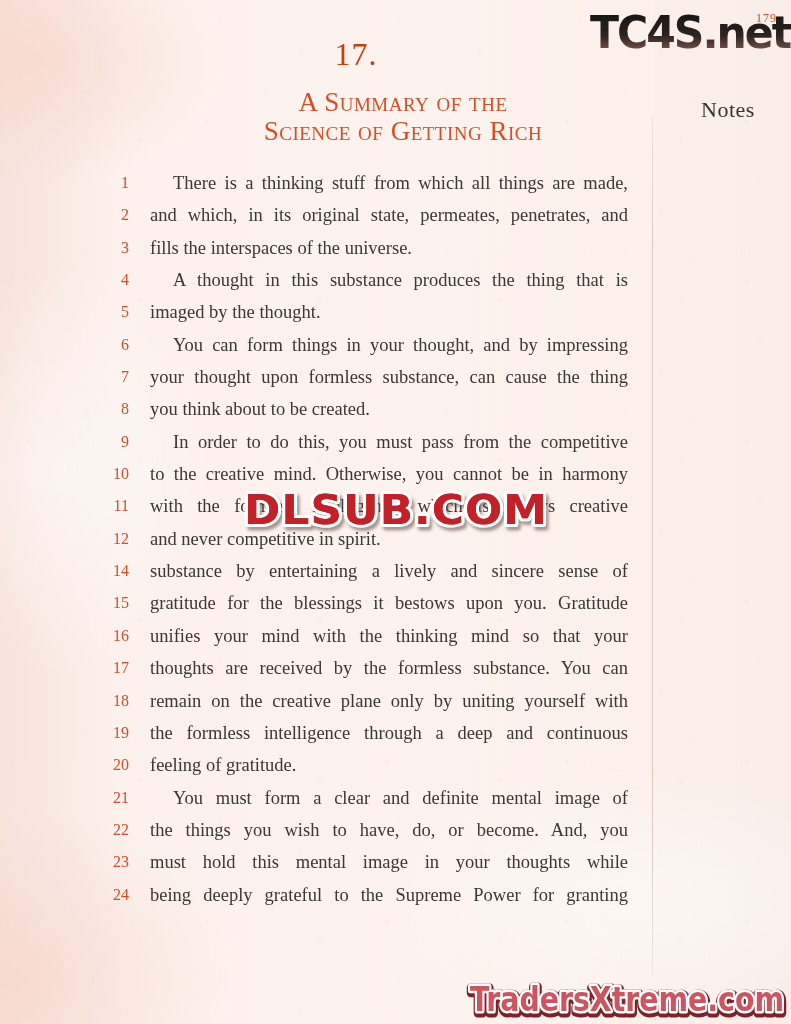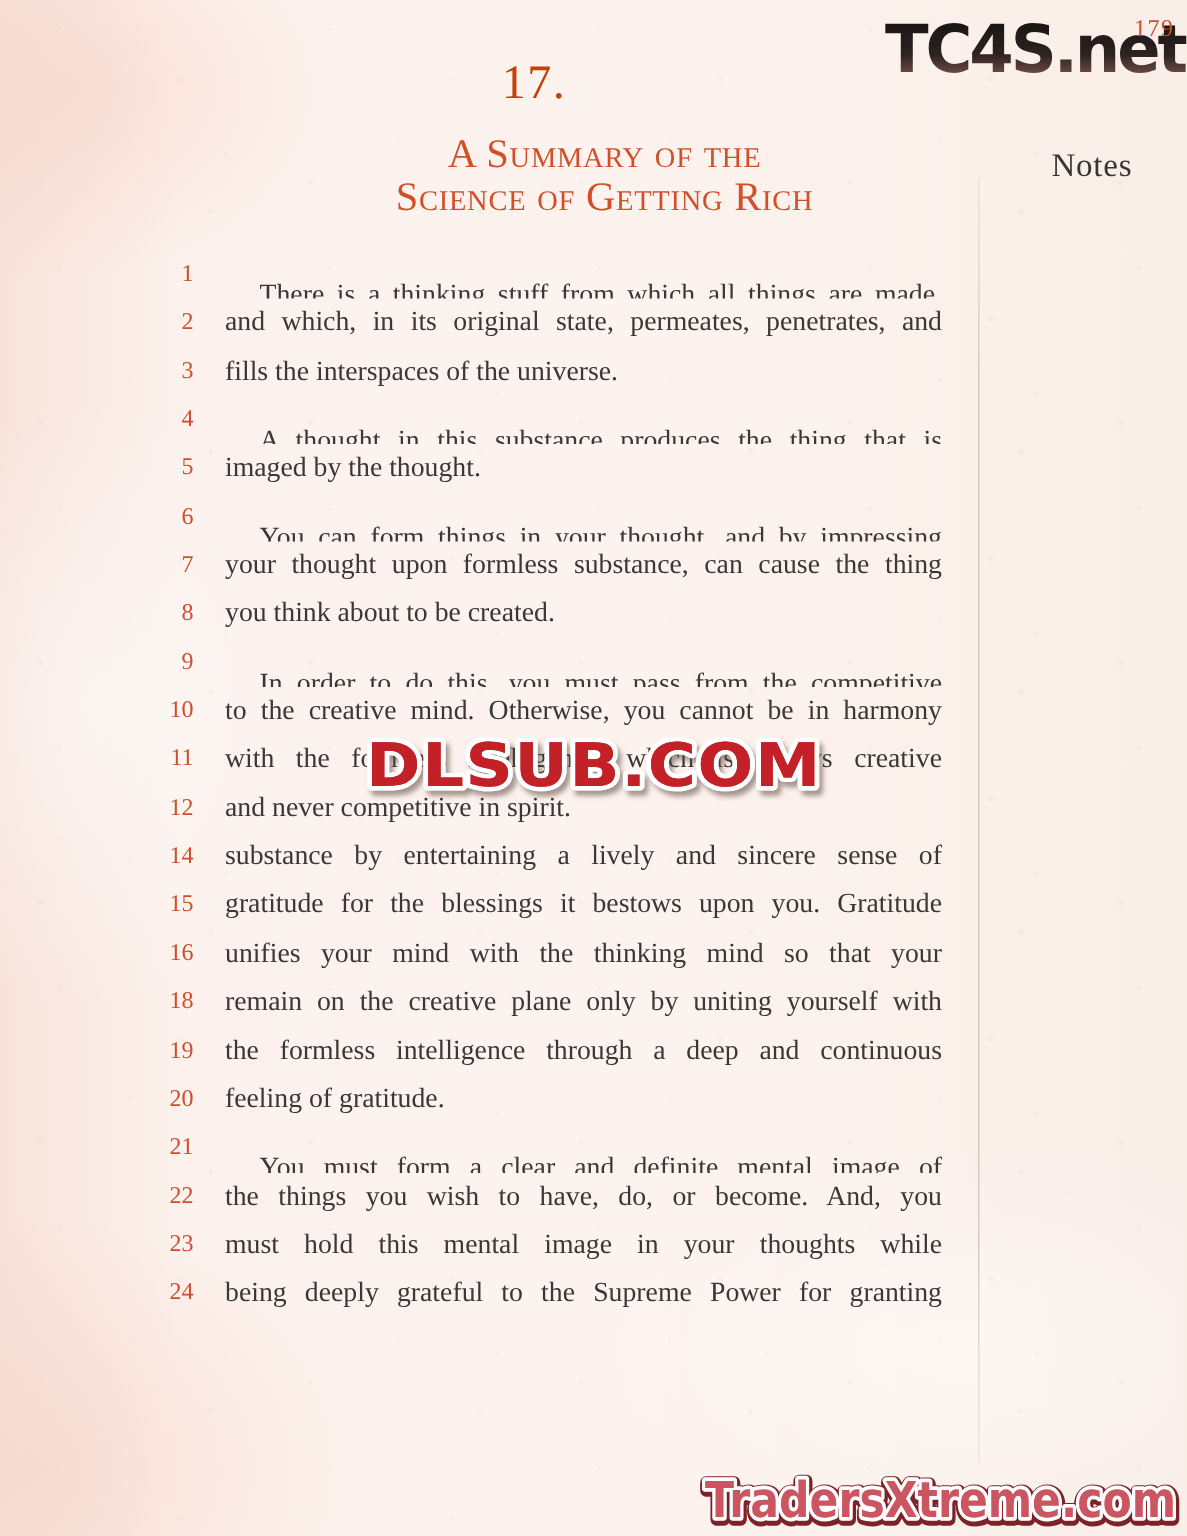--- a/index.html
+++ b/index.html
@@ -28,21 +28,21 @@
       radial-gradient(3px 3px at 48% 58%, rgba(238,205,195,.7), transparent 60%),
       radial-gradient(4px 4px at 15% 76%, rgba(235,200,190,.8), transparent 60%),
       radial-gradient(3px 3px at 84% 64%, rgba(238,205,195,.7), transparent 60%),
       radial-gradient(4px 4px at 78% 88%, rgba(235,200,190,.8), transparent 60%);
     background-size: 180px 160px;
   }
 
   .tc4s-wm{position:absolute; top:5px; left:588px; z-index:4;}
   .page-num{
     position:absolute; top:11px; left:756px; z-index:5;
-    font-size:16px; color:#c8502a; letter-spacing:1px;
+    font-size:12px; color:#c8502a; letter-spacing:1px;
   }
   .notes{
     position:absolute; top:97px; left:701px;
     font-size:22px; color:#3a3530; letter-spacing:.5px;
   }
   .vrule{
     position:absolute; left:652px; top:118px; width:1px; height:857px;
     background:linear-gradient(180deg, rgba(170,145,135,.15), rgba(170,145,135,.4) 15%, rgba(170,145,135,.4) 85%, rgba(170,145,135,.15));
   }
 
@@ -62,21 +62,21 @@
     width:29px; flex:0 0 29px; text-align:right; margin-right:21px;
     font-size:16px; color:#cd4f2e;
   }
   .line .txt{
     display:block; width:478px; flex:0 0 478px;
     font-size:18.5px; color:#3b3733;
     text-align:justify; text-align-last:justify;
     white-space:normal; overflow:hidden;
   }
   .line.flush .txt{text-align-last:left;}
-  .line.indent .txt{text-indent:23px;margin-top:14px;}
+  .line.indent .txt{text-indent:23px;}
 
   .dlsub-wm{position:absolute; top:481px; left:236px; z-index:6;}
   .tradersx-wm{position:absolute; top:977px; left:464px; z-index:6;}
 
   svg text{font-family:"DejaVu Sans", sans-serif;}
 </style>
 </head>
 <body>
 
 <div class="paper"></div>
@@ -164,20 +164,24 @@
     </div>
     <div class="line">
       <span class="num">15</span>
       <span class="txt">gratitude for the blessings it bestows upon you. Gratitude</span>
     </div>
     <div class="line">
       <span class="num">16</span>
       <span class="txt">unifies your mind with the thinking mind so that your</span>
     </div>
     <div class="line">
+      <span class="num">17</span>
+      <span class="txt">thoughts are received by the formless substance. You can</span>
+    </div>
+    <div class="line">
       <span class="num">18</span>
       <span class="txt">remain on the creative plane only by uniting yourself with</span>
     </div>
     <div class="line">
       <span class="num">19</span>
       <span class="txt">the formless intelligence through a deep and continuous</span>
     </div>
     <div class="line flush">
       <span class="num">20</span>
       <span class="txt">feeling of gratitude.</span>

